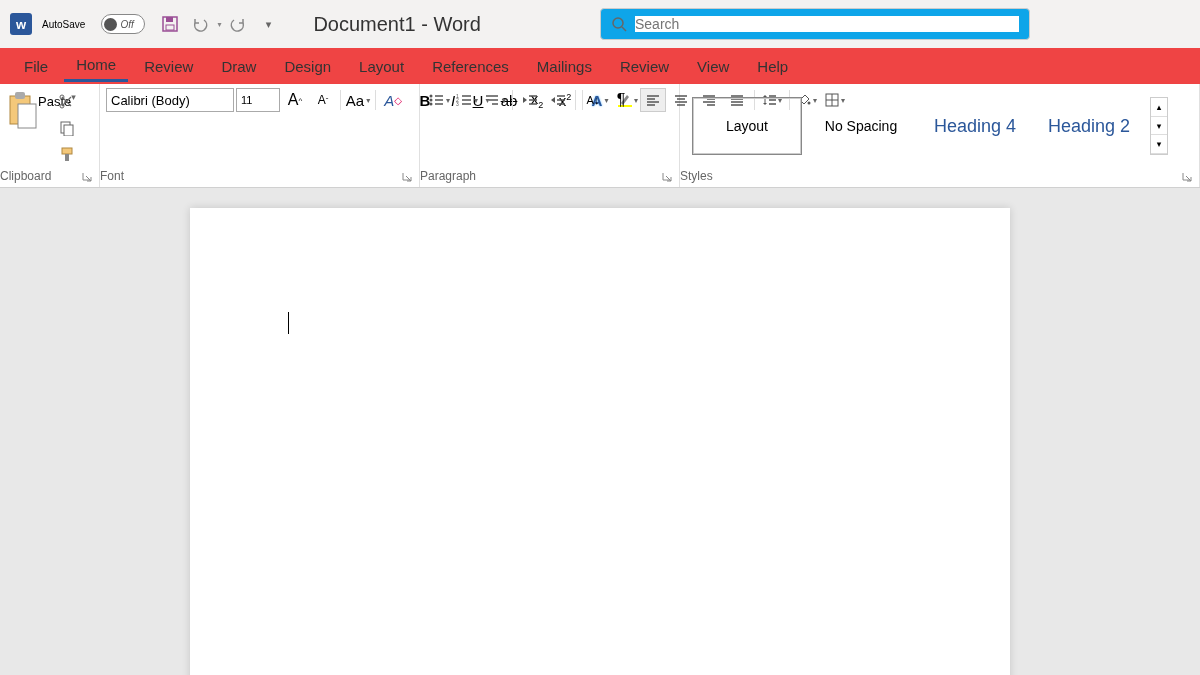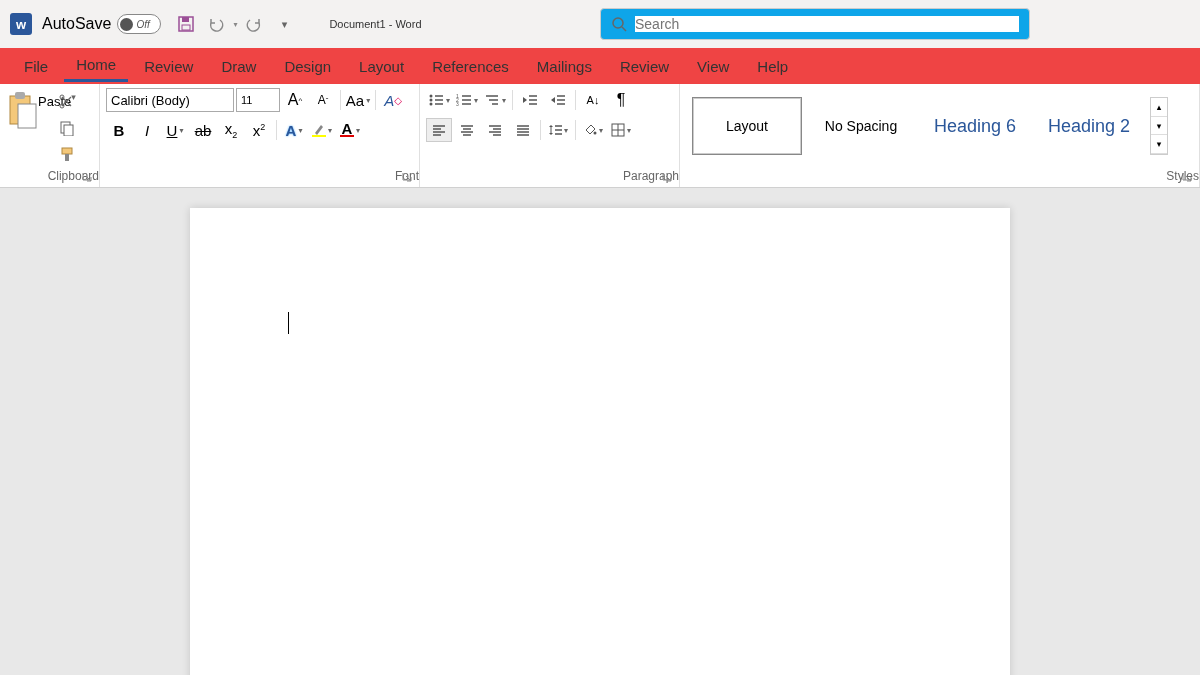--- a/index.html
+++ b/index.html
@@ -1,53 +1,53 @@
 <!DOCTYPE html>
 <html><head>
 <meta charset="utf-8">
 <style>
   * { box-sizing: border-box; margin: 0; padding: 0; font-family: "Segoe UI", Arial, sans-serif; }
   body { background: #e8e8e8; width: 1200px; height: 675px; overflow: hidden; }
   
   
   .titlebar { height: 48px; display: flex; align-items: center; padding: 0 10px; background: #f3f2f1; }
   .app-icon { width: 22px; height: 22px; background: #2b579a; color: #fff; font-weight: bold; font-size: 13px; display: flex; align-items: center; justify-content: center; border-radius: 3px; margin-right: 10px; }
-  .autosave-label { font-size: 16px; margin-right: 6px; }
+  .autosave-label { font-size: 10px; margin-right: 16px; }
   .autosave-toggle { width: 44px; height: 20px; border: 1px solid #888; border-radius: 10px; display: flex; align-items: center; padding: 1px 2px; margin-right: 10px; background: #fff; font-style: italic; }
   .toggle-knob { width: 13px; height: 13px; background: #555; border-radius: 50%; }
   .toggle-text { font-size: 10px; margin-left: 3px; color: #555; }
   .qat-btn { width: 26px; height: 26px; display: flex; align-items: center; justify-content: center; margin: 0 2px; cursor: pointer; }
-  .doc-title { margin-left: 30px; font-size: 11px; color: #333; }
+  .doc-title { margin-left: 30px; font-size: 20px; color: #333; }
   .search-box { margin-left: auto; margin-right: 160px; width: 430px; height: 32px; border: 1px solid #ccc; border-radius: 4px; background: #0ea5e9; display: flex; align-items: center; padding: 0 10px; }
   .search-box input { border: none; flex: 1; font-size: 14px; outline: none; margin-left: 8px; color: #666; }
   
   
   .ribbon-tabs { height: 36px; display: flex; align-items: center; padding: 0 12px; background: #ef4444; gap: 4px; }
   .tab { padding: 6px 12px; font-size: 15px; cursor: pointer; color: #333; }
   .tab.active { border-bottom: 3px solid #2b579a; font-weight: 500; }
   
   
   .ribbon { height: 104px; background: #fff; border-bottom: 1px solid #d0d0d0; display: flex; box-shadow: 0 2px 3px rgba(0,0,0,0.08); }
   .group { border-right: 1px solid #e0e0e0; display: flex; flex-direction: column; position: relative; padding: 4px 6px 0 6px; }
-  .group-label { text-align: right; font-size: 12px; color: #666; height: 20px; line-height: 18px; position: absolute; bottom: 0; left: 0; right: 0; }
+  .group-label { text-align: left; font-size: 12px; color: #666; height: 20px; line-height: 18px; position: absolute; bottom: 0; left: 0; right: 0; }
   .group-body { flex: 1; display: flex; align-items: flex-start; }
   .launcher { position: absolute; right: 4px; bottom: 2px; width: 14px; height: 14px; cursor: pointer; }
   
   
   .clipboard { width: 100px; }
   .paste-btn { display: flex; flex-direction: row; align-items: flex-start; width: 46px; padding-top: 4px; cursor: pointer; }
   .paste-icon-box { width: 32px; height: 38px; position: relative; }
   .paste-label { font-size: 13px; margin-top: 2px; }
   .paste-arrow { font-size: 9px; color: #666; }
   .clip-side { display: flex; flex-direction: column; gap: 6px; margin-left: 4px; margin-top: 4px; }
   .mini-btn { width: 22px; height: 20px; display: flex; align-items: center; justify-content: center; cursor: pointer; }
   
   
   .font-group { width: 320px; }
-  .font-rows { display: flex; flex-direction: column; gap: 6px; }
+  .font-rows { display: flex; flex-direction: row; gap: 6px; }
   .row { display: flex; align-items: center; gap: 2px; }
   .font-name { width: 128px; height: 24px; border: 1px solid #aaa; font-size: 13px; padding: 0 4px; background: #fff; }
   .font-size { width: 44px; height: 24px; border: 1px solid #aaa; font-size: 11px; padding: 0 4px; background: #fff; }
   .rb { width: 26px; height: 24px; display: flex; align-items: center; justify-content: center; cursor: pointer; font-size: 15px; position: relative; }
   .rb.dd::after { content: "▾"; font-size: 8px; margin-left: 2px; color: #666; }
   .sep { width: 1px; height: 20px; background: #ddd; margin: 0 2px; }
   
   
   .para-group { width: 260px; }
   
@@ -364,21 +364,21 @@
       <svg width="12" height="12">
           <path d="M2 2 L2 9 L9 9 M5 5 L10 10 M10 6 L10 10 L6 10" fill="none" stroke="#888" stroke-width="1"></path>
         </svg>
     </div>
   </div>
 
   <div class="group styles-group">
     <div class="styles-body">
       <div class="style-card selected">Layout</div>
       <div class="style-card">No Spacing</div>
-      <div class="style-card heading">Heading 6</div>
+      <div class="style-card heading">Heading 4</div>
       <div class="style-card heading">Heading 2</div>
       <div class="style-scroll">
         <div>
             <span>▴</span>
           </div>
         <div>
             <span>▾</span>
           </div>
         <div>
             <span>▾</span>

